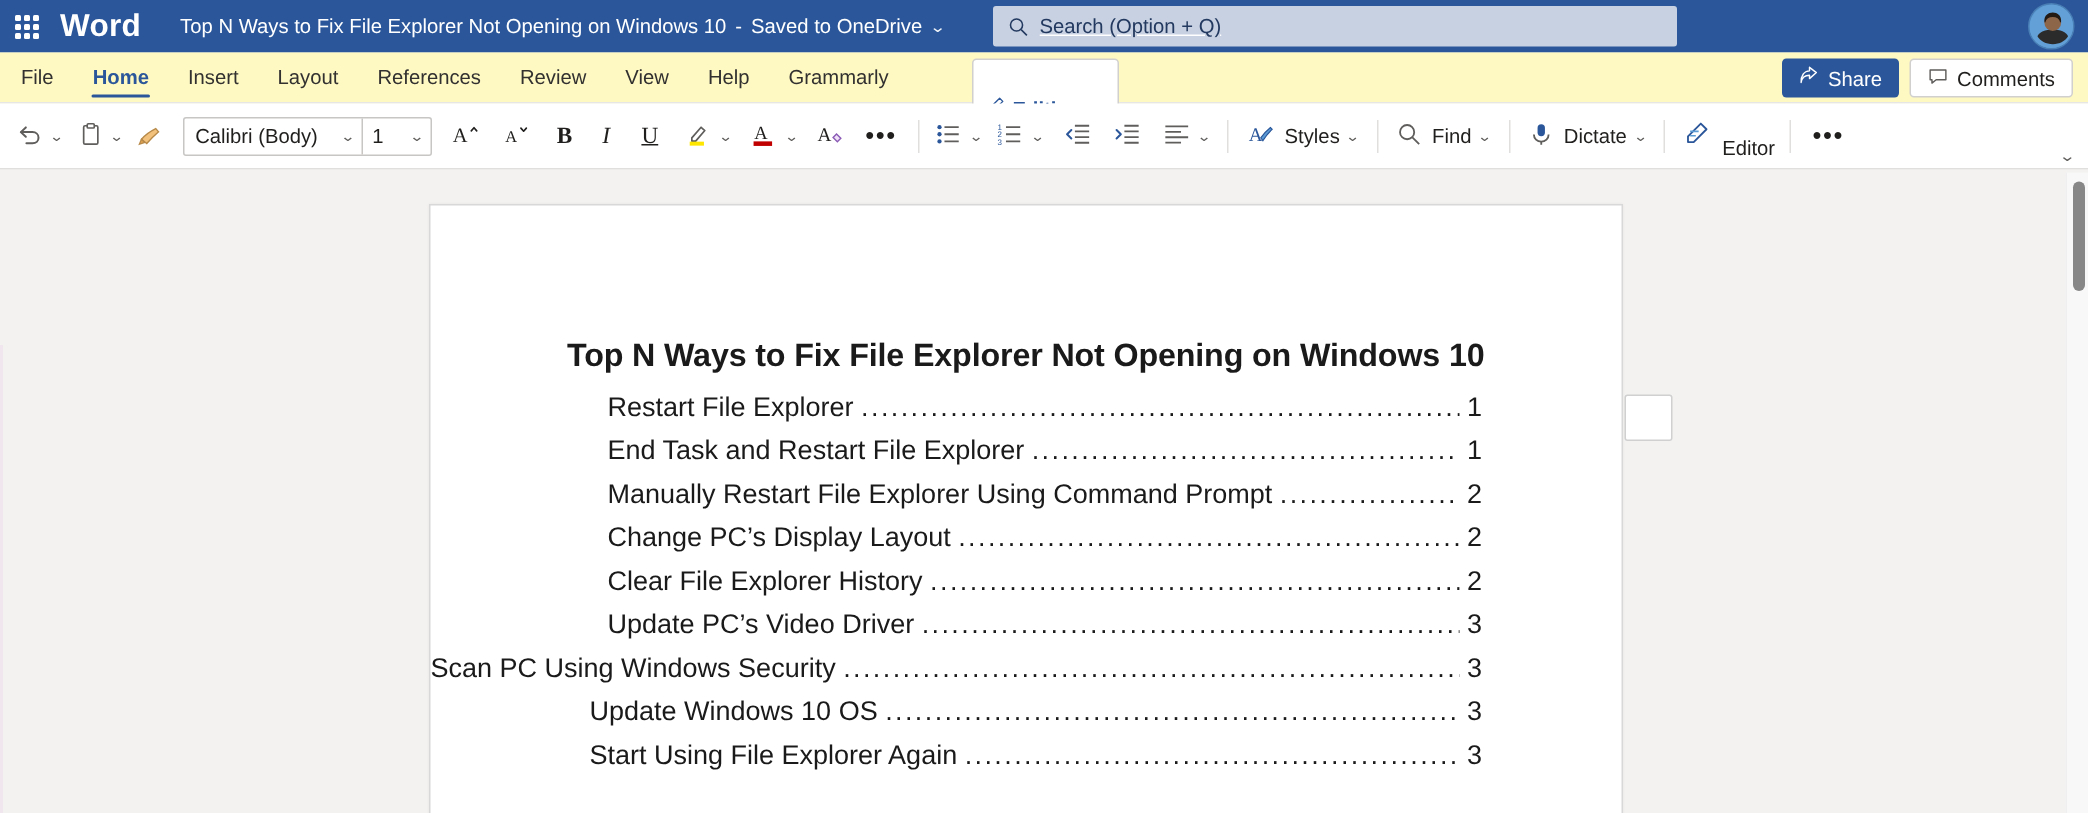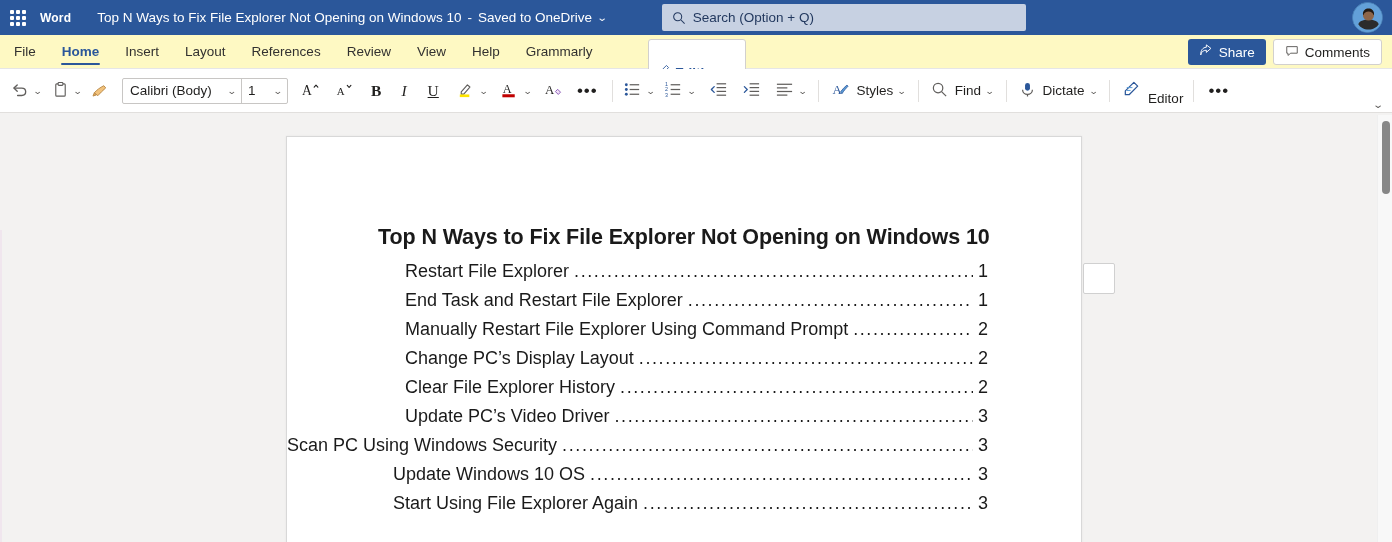--- a/index.html
+++ b/index.html
@@ -25,21 +25,21 @@
     cursor: pointer;
   }
   .waffle-grid {
     display: grid;
     grid-template-columns: repeat(3, 4px);
     grid-template-rows: repeat(3, 4px);
     gap: 2px;
   }
   .waffle-grid i { background: #ffffff; border-radius: 1px; display: block; width: 4px; height: 4px; }
   .app-name {
-    font-size: 12px;
+    font-size: 21px;
     font-weight: bold;
     margin-left: 4px;
     letter-spacing: .2px;
     cursor: pointer;
   }
   .doc-title-wrap {
     margin-left: 26px;
     display: flex;
     align-items: center;
     font-size: 13.5px;
@@ -51,27 +51,28 @@
   .caret-sm {
     display: inline-block;
     margin-left: 6px;
     font-size: 10px;
     transform: scaleX(1.35);
     opacity: .95;
   }
   .search-box {
     position: absolute;
     left: 662px; top: 4px;
-    width: 364px; height: 27px;
+    width: 456px; height: 27px;
     background: #c7d1e2;
     border-radius: 2px;
     display: flex;
     align-items: center;
     padding: 0 8px;
     cursor: text;
+    text-decoration: underline;
   }
   .search-icon { width: 20px; display:flex; align-items:center; justify-content:center; }
   .search-input {
     border: 0; background: transparent; outline: none;
     font-family: "Liberation Sans", sans-serif;
     font-size: 13.5px;
     color: #23395f;
     width: 100%;
     margin-left: 4px;
   }

